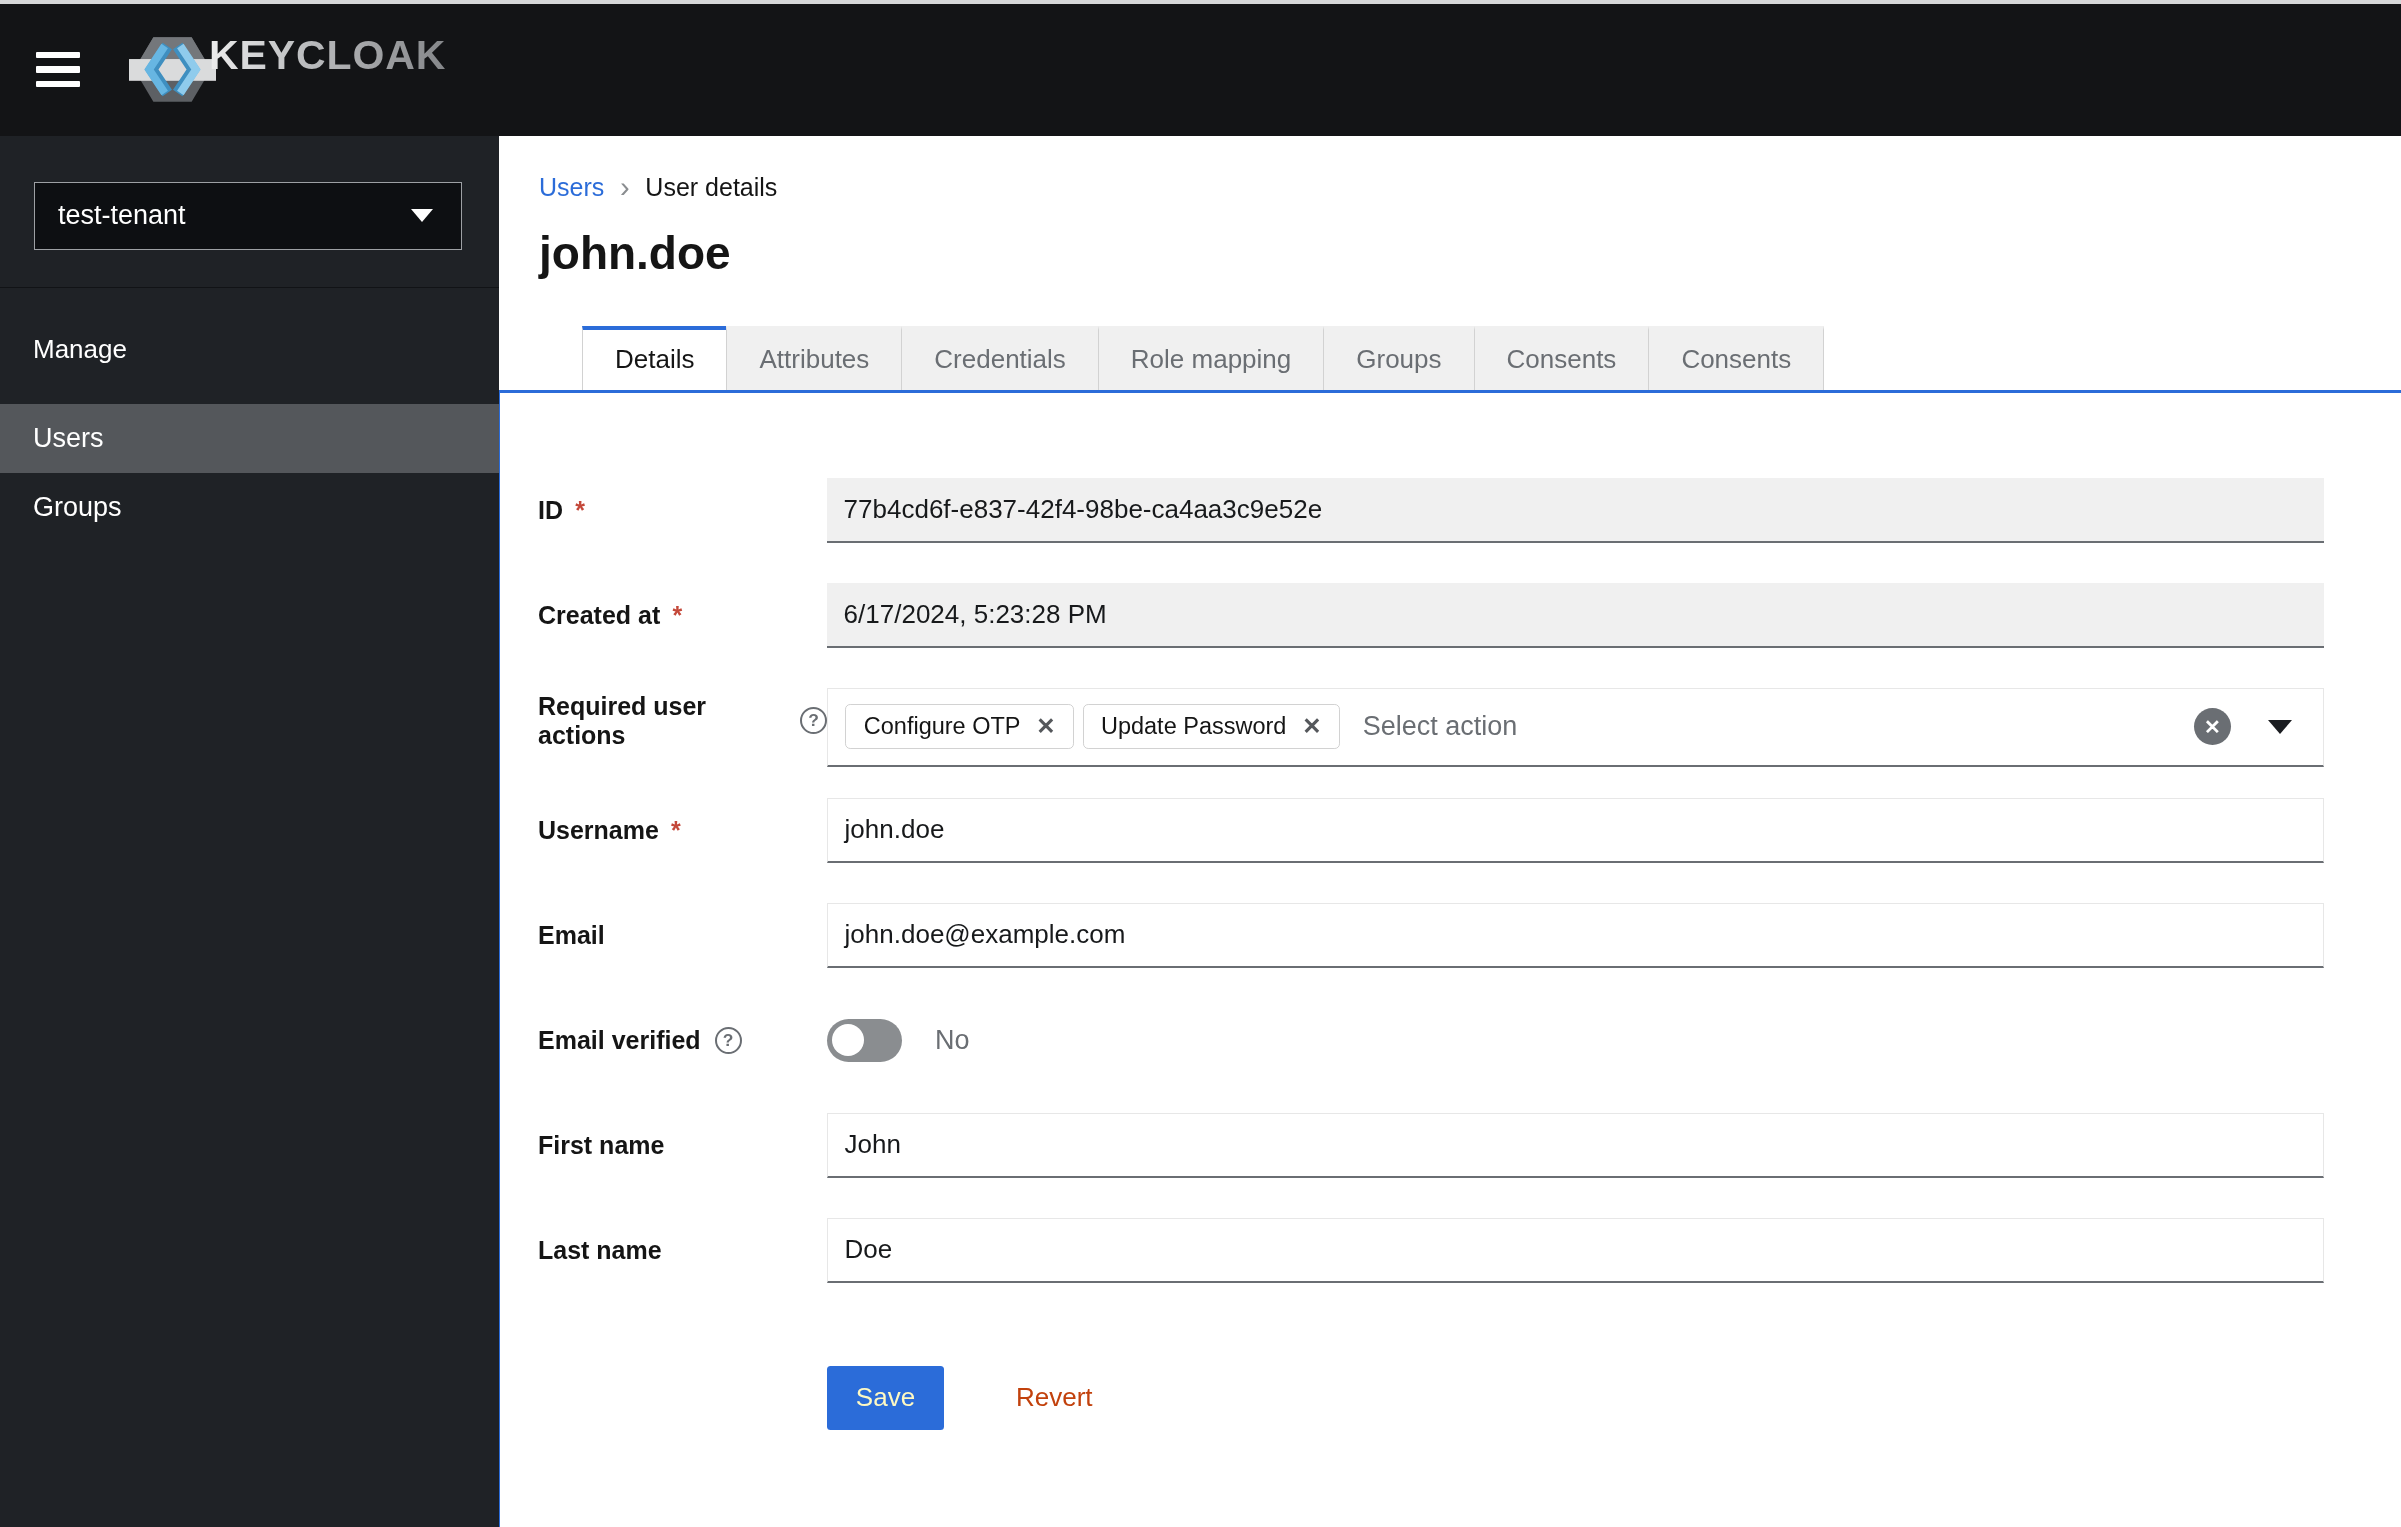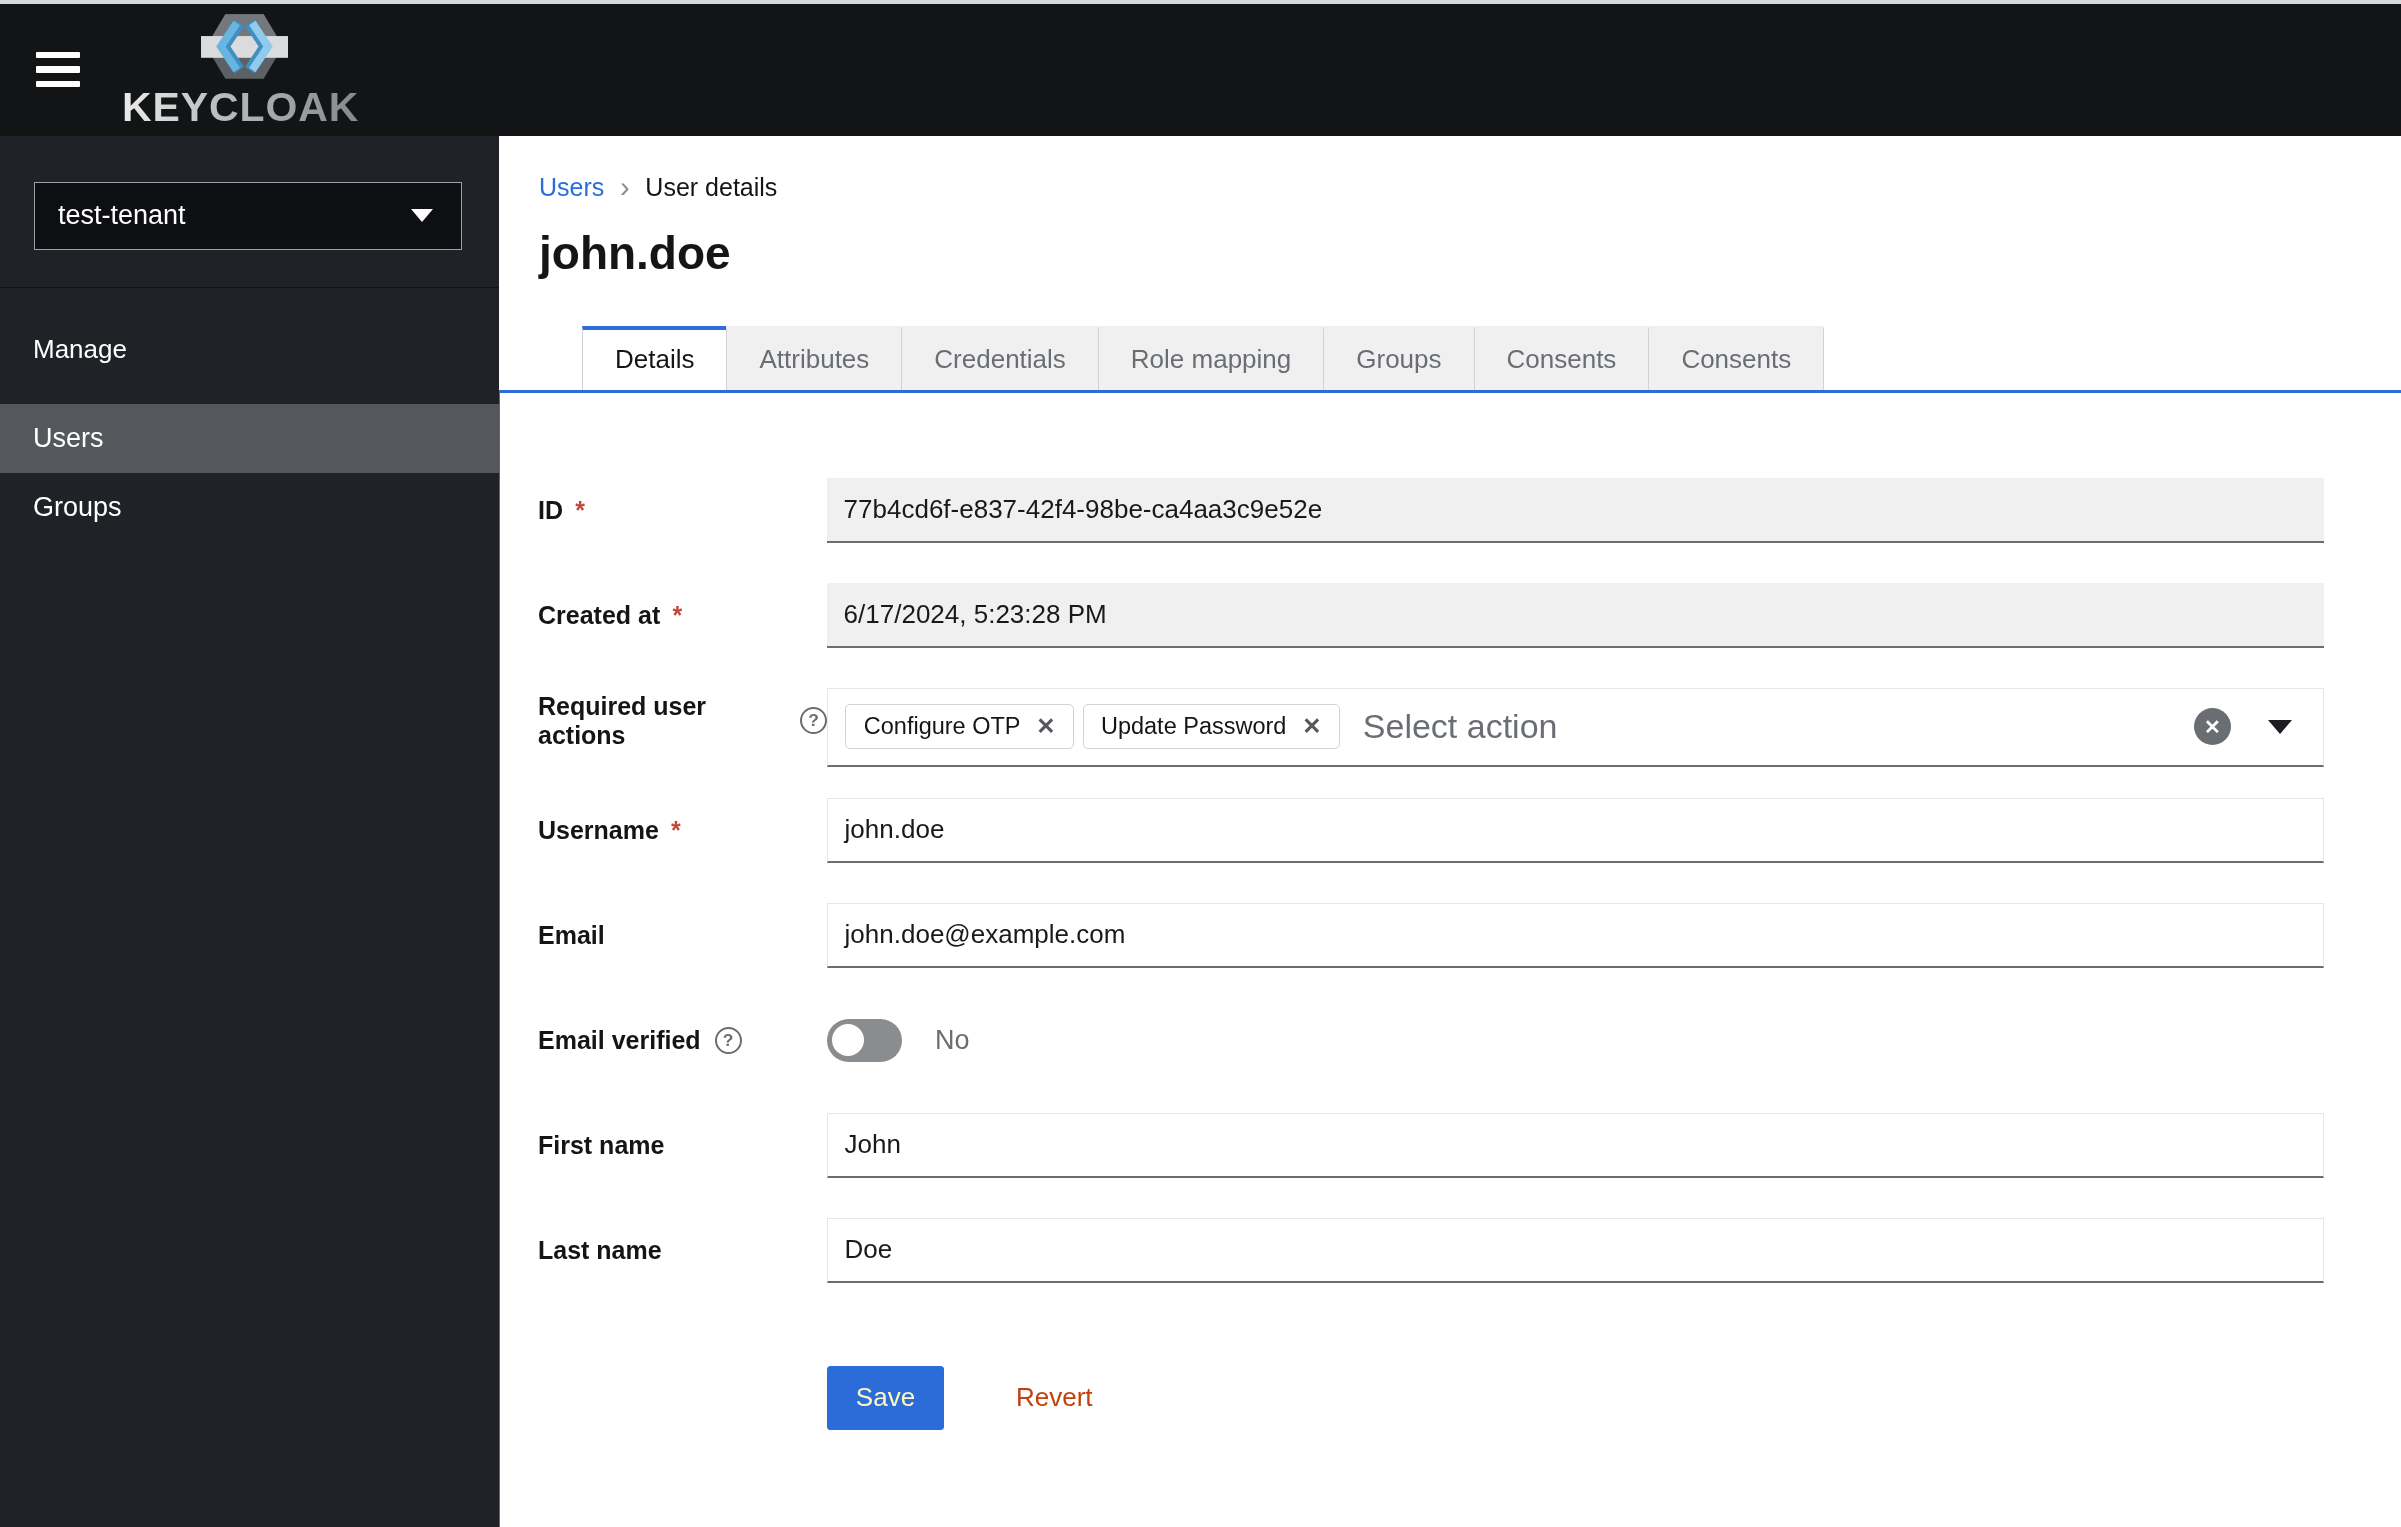--- a/index.html
+++ b/index.html
@@ -5,21 +5,21 @@
   * { margin:0; padding:0; box-sizing:border-box; }
   html,body { width:2401px; height:1528px; overflow:hidden; background:#fff;
               font-family:"Liberation Sans", sans-serif; }
 
   
   .top-strip { height:3.5px; background:#d6d7d8; }
   .header { height:132px; background:#131416; display:flex; align-items:center; }
   .hamburger { width:44px; height:35px; margin-left:36px; display:flex;
                flex-direction:column; justify-content:space-between; cursor:pointer; }
   .hamburger .bar { height:6.1px; background:#fff; border-radius:0.9px; }
-  .logo { display:flex; align-items:center; margin-left:49px;flex-direction:column; }
+  .logo { display:flex; align-items:flex-start; margin-left:49px; }
   .logo svg { display:block; }
   .brand { font-size:41px; font-weight:700; letter-spacing:0.9px; margin-left:-7px;
            background:linear-gradient(90deg,#ececec 0%,#bcbdbf 40%,#85878a 100%);
            -webkit-background-clip:text; background-clip:text; color:transparent; }
 
   
   .shell { display:flex; height:1393px; }
 
   
   .sidebar { width:499px; flex:none; background:#1f2226; display:flex; flex-direction:column;gap:24px; }
@@ -70,21 +70,21 @@
            align-items:center; padding-left:16.6px; cursor:text; }
   .field.disabled { background:#f0f0f0; border-left:none; border-right:none;
                     border-top:none; cursor:default; }
 
   .ms-field { height:79px; border:0.9px solid #e7e7e7; border-bottom:2.6px solid #6a6e73;
               background:#fff; display:flex; align-items:center; padding-left:8.7px; }
   .chip { height:45px; border:0.9px solid #d2d2d2; border-radius:5.2px; background:#fff;
           display:flex; align-items:center; padding:0 17.4px; font-size:23.5px;
           color:#151515; margin-left:8.7px; white-space:nowrap; }
   .chip-x { margin-left:15.7px; color:#55585c; font-size:23px; font-weight:700; cursor:pointer; }
-  .ms-placeholder { color:#6a6e73; font-size:34px; margin-left:23px; flex:1;
+  .ms-placeholder { color:#6a6e73; font-size:27px; margin-left:23px; flex:1;
                     white-space:nowrap; overflow:hidden; }
   .ms-controls { display:flex; align-items:center; margin-left:auto; gap:37px;
                  padding-right:31px; }
   .clear-btn { width:37px; height:37px; border-radius:50%; background:#6a6e73;
                color:#fff; display:flex; align-items:center; justify-content:center;
                font-size:20px; font-weight:700; cursor:pointer; }
   .select-caret { width:0; height:0; border-left:12.2px solid transparent;
                   border-right:12.2px solid transparent; border-top:14px solid #1b1d21;
                   cursor:pointer; }
 

